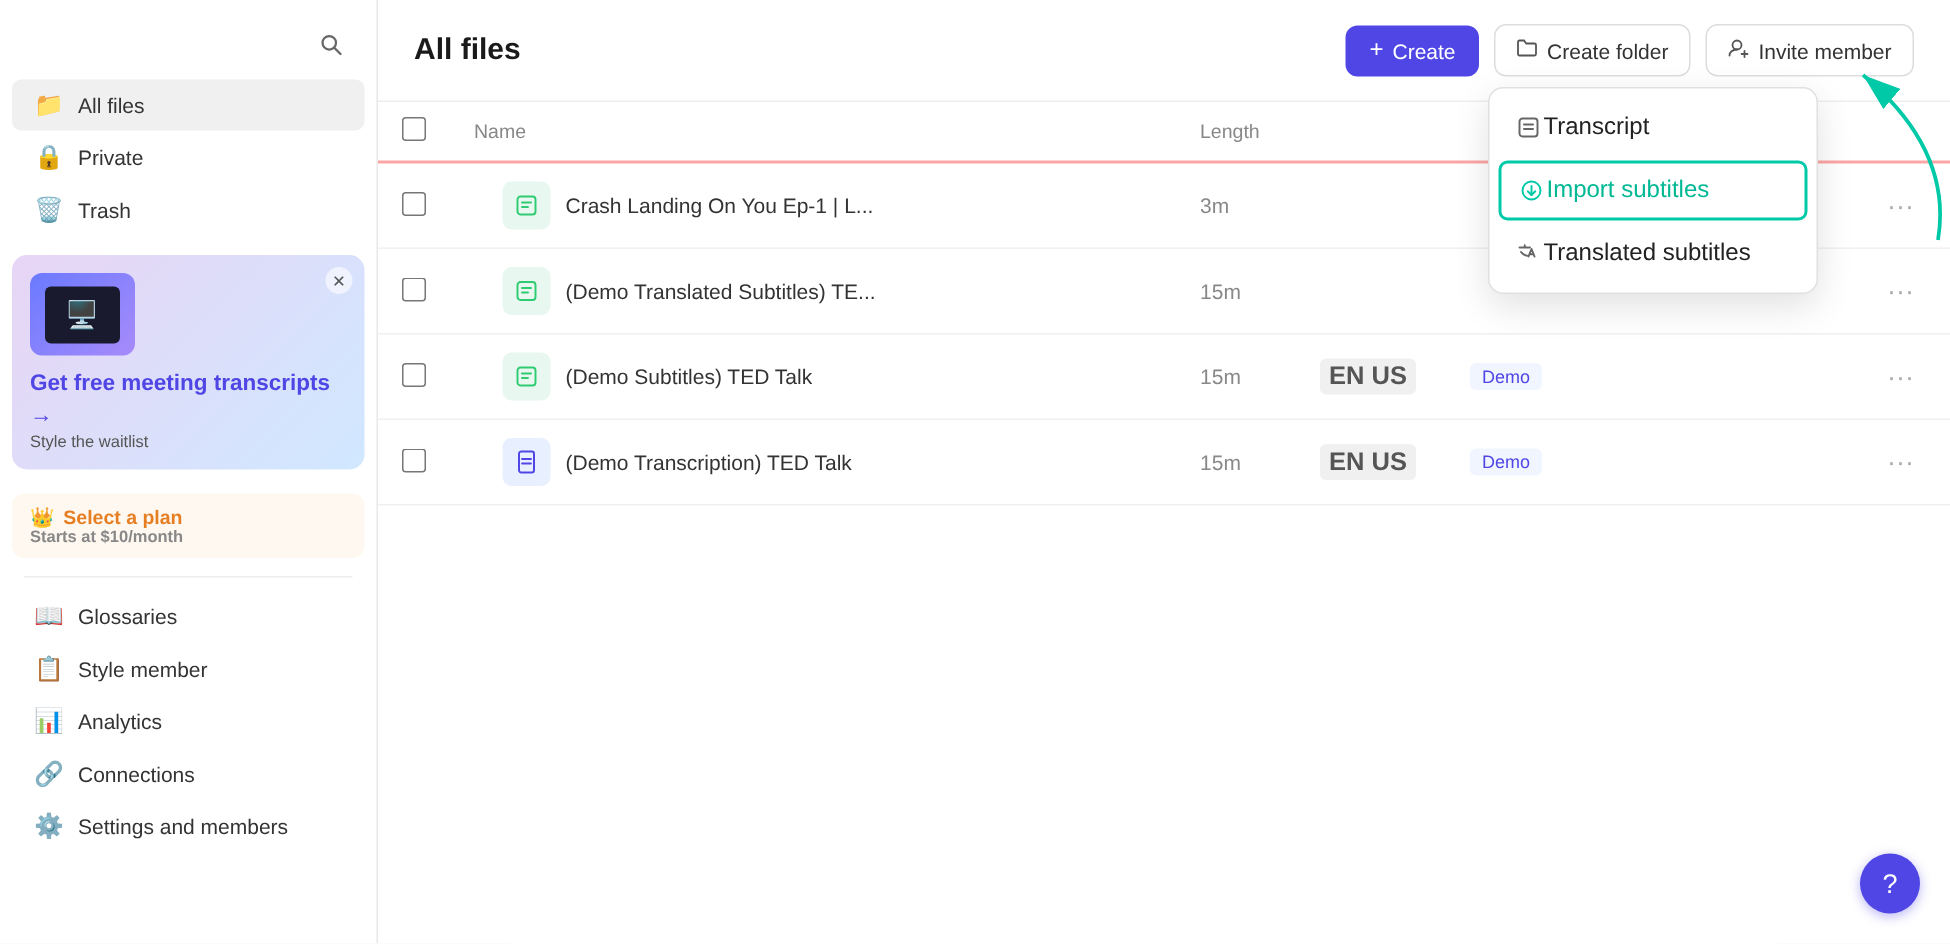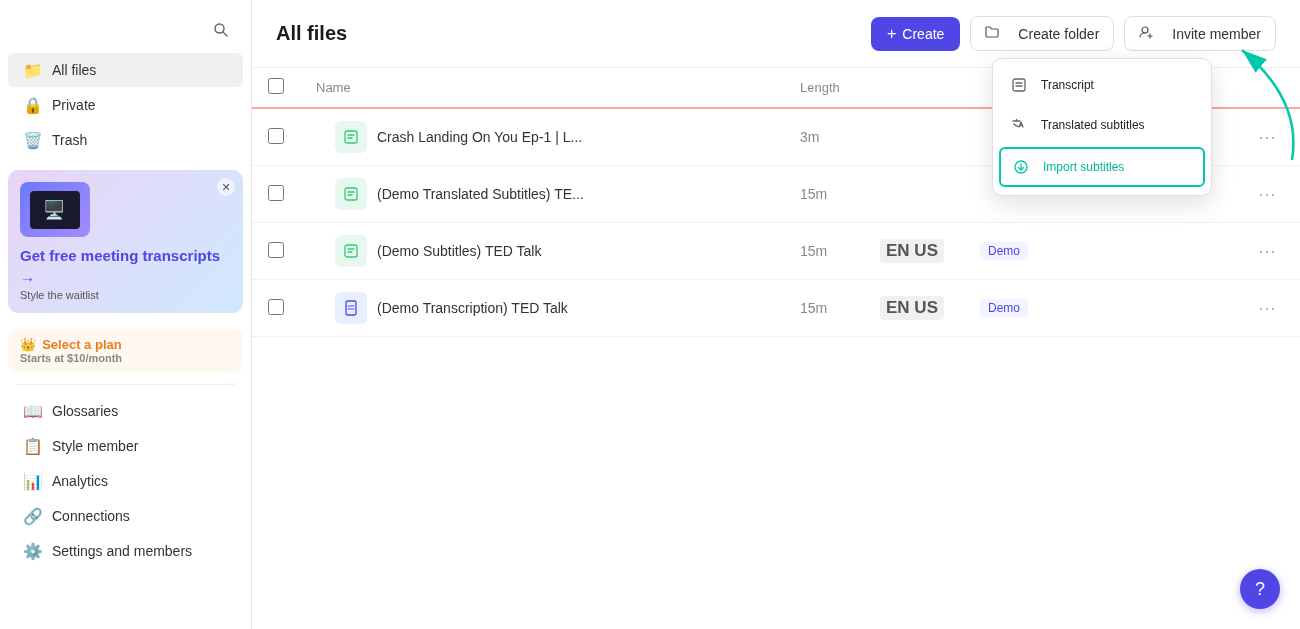--- a/index.html
+++ b/index.html
@@ -150,21 +150,21 @@
       display: flex; align-items: center; gap: 6px;
     }
     .btn-outline {
       background: #fff;
       color: #333;
       border: 1px solid #ddd;
       border-radius: 8px;
       padding: 8px 14px;
       font-size: 14px;
       cursor: pointer;
-      display: flex; align-items: center; gap: 19px;
+      display: flex; align-items: center; gap: 6px;
     }
 
     
     .file-table {
       width: 100%;
       border-collapse: collapse;
     }
     .file-table th {
       text-align: left;
       font-size: 13px;
@@ -226,24 +226,24 @@
       left: 740px;
       background: #fff;
       border: 1px solid #e0e0e0;
       border-radius: 10px;
       box-shadow: 0 8px 24px rgba(0,0,0,0.12);
       z-index: 100;
       min-width: 220px;
       padding: 6px 0;
     }
     .dropdown-item {
-      display: flex; align-items: center; gap: 12px;
+      display: flex; align-items: center; 
       padding: 10px 16px;
       cursor: pointer;
-      font-size: 12px;
+      font-size: 16px;
       color: #222;
     }
     .dropdown-item.highlighted {
       background: #fff;
       border: 2px solid #00c9a7;
       border-radius: 6px;
       margin: 2px 6px;
       padding: 8px 10px;
     }
     .dropdown-item-icon {
@@ -508,38 +508,38 @@
     <div class="dropdown-item">
       <span class="dropdown-item-icon">
         <svg width="16" height="16" viewBox="0 0 16 16" fill="none">
           <rect x="2" y="2" width="12" height="12" rx="2" stroke="#666" stroke-width="1.3"></rect>
           <line x1="5" y1="6" x2="11" y2="6" stroke="#666" stroke-width="1.3" stroke-linecap="round"></line>
           <line x1="5" y1="9" x2="11" y2="9" stroke="#666" stroke-width="1.3" stroke-linecap="round"></line>
         </svg>
       </span>
       <span>Transcript</span>
     </div>
-    <div class="dropdown-item">
-      <span class="dropdown-item-icon">
-        <svg width="16" height="16" viewBox="0 0 16 16" fill="none">
-          <path d="M2 4h7M5.5 4v-1.5M3 7c1.5 2 4 2.5 4 2.5" stroke="#666" stroke-width="1.3" stroke-linecap="round"></path>
-          <path d="M8 10l2-5 2 5M9 8.5h2" stroke="#666" stroke-width="1.3" stroke-linecap="round" stroke-linejoin="round"></path>
-        </svg>
-      </span>
-      <span>Translated subtitles</span>
-    </div>
     <div class="dropdown-item highlighted">
       <span class="dropdown-item-icon">
         <svg width="16" height="16" viewBox="0 0 16 16" fill="none">
           <circle cx="8" cy="8" r="6" stroke="#00c9a7" stroke-width="1.3"></circle>
           <line x1="8" y1="5" x2="8" y2="11" stroke="#00c9a7" stroke-width="1.3" stroke-linecap="round"></line>
           <path d="M5.5 8.5L8 11l2.5-2.5" stroke="#00c9a7" stroke-width="1.3" stroke-linecap="round" stroke-linejoin="round"></path>
         </svg>
       </span>
       <span style="color:#00b894;font-weight:500;">Import subtitles</span>
+    </div>
+    <div class="dropdown-item">
+      <span class="dropdown-item-icon">
+        <svg width="16" height="16" viewBox="0 0 16 16" fill="none">
+          <path d="M2 4h7M5.5 4v-1.5M3 7c1.5 2 4 2.5 4 2.5" stroke="#666" stroke-width="1.3" stroke-linecap="round"></path>
+          <path d="M8 10l2-5 2 5M9 8.5h2" stroke="#666" stroke-width="1.3" stroke-linecap="round" stroke-linejoin="round"></path>
+        </svg>
+      </span>
+      <span>Translated subtitles</span>
     </div>
   </div>
 
   <svg class="arrow-svg" width="160" height="130" viewBox="0 0 160 130">
     <defs>
       <marker id="arrowhead" markerWidth="10" markerHeight="7" refX="10" refY="3.5" orient="auto">
         <polygon points="0 0, 10 3.5, 0 7" fill="#00c9a7"></polygon>
       </marker>
     </defs>
     <path d="M 130 120 Q 140 60 80 10" stroke="#00c9a7" stroke-width="2.5" fill="none" marker-end="url(#arrowhead)"></path>

